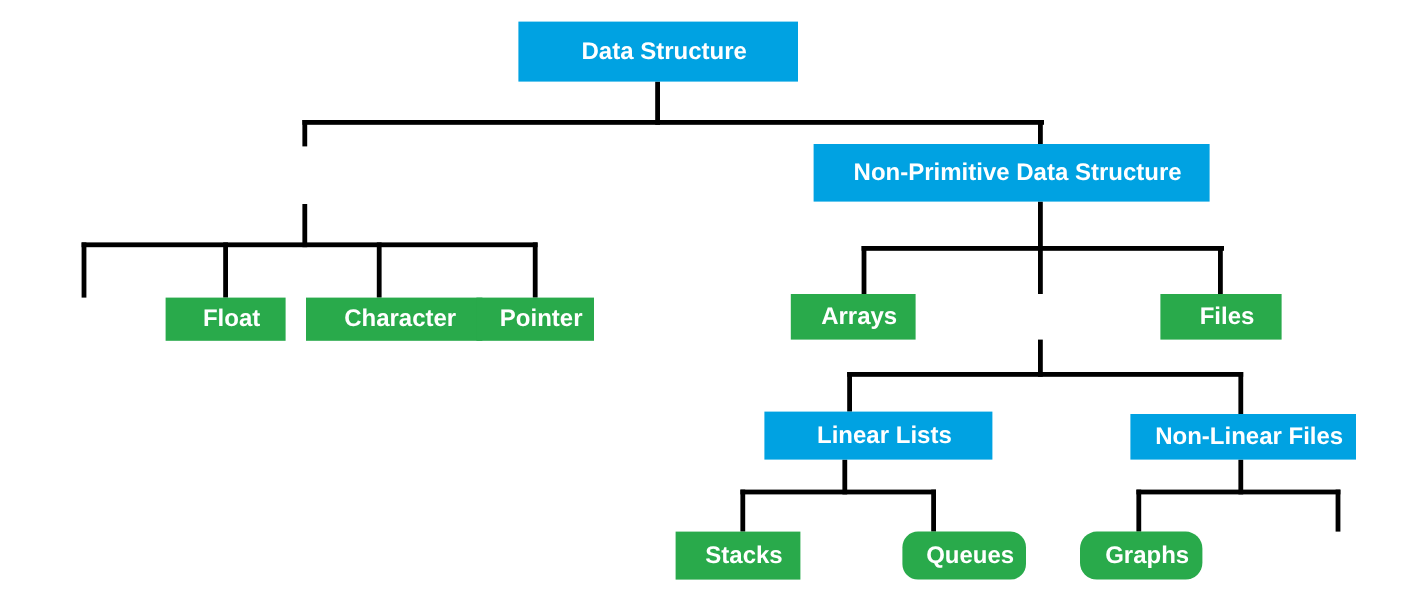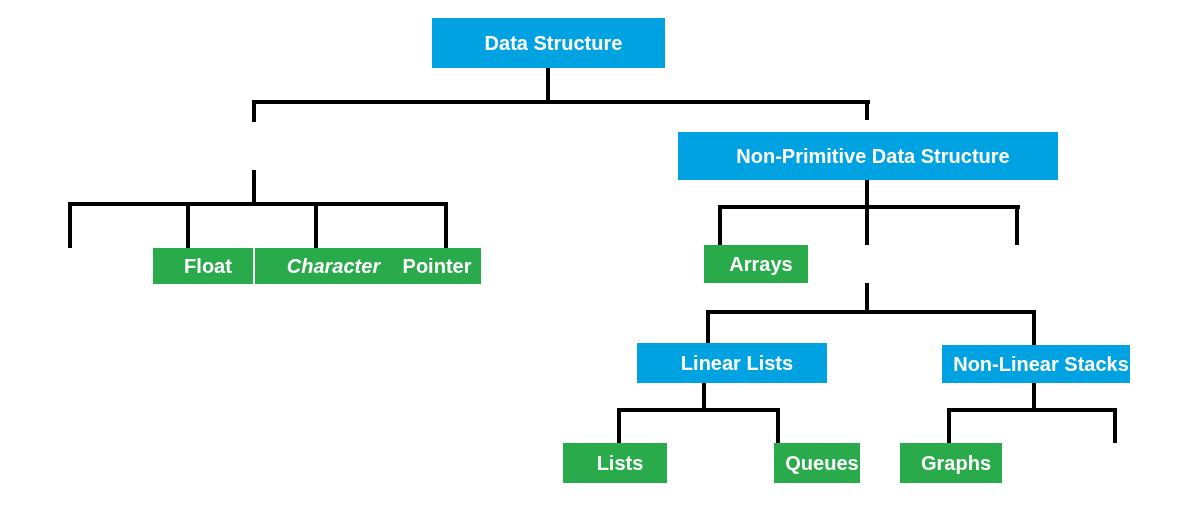--- a/index.html
+++ b/index.html
@@ -33,33 +33,33 @@
   }
   .node.category { background: var(--category-color); }
   .node.leaf     { background: var(--leaf-color); }
   .line { position: absolute; background: var(--connector-color); }
   .line.v { width: 4px; }
   .line.h { height: 4px; }
 
   
   .pos-root            { left: 432px;  top: 18px;  width: 233px; height: 50px; }
   .pos-primitive       { left: 92px;   top: 122px; width: 323px; height: 48px; }
-  .pos-nonprimitive    { left: 678px;  top: 132px; width: 380px; height: 48px; }
+  .pos-nonprimitive    { left: 678px;  top: 120px; width: 330px; height: 48px; }
   .pos-integer         { left: 20px;   top: 248px; width: 100px; height: 36px; }
-  .pos-float           { left: 153px;  top: 248px; width: 100px; height: 36px; }
-  .pos-character       { left: 255px;  top: 248px; width: 147px; height: 36px; font-style: italic; }
-  .pos-pointer         { left: 383px;  top: 248px; width: 98px;  height: 36px; }
-  .pos-arrays          { left: 704px;  top: 245px; width: 104px; height: 38px; }
+  .pos-float           { left: 138px;  top: 248px; width: 100px; height: 36px; }
+  .pos-character       { left: 255px;  top: 248px; width: 147px; height: 36px; }
+  .pos-pointer         { left: 397px;  top: 248px; width: 98px;  height: 36px; }
+  .pos-arrays          { left: 659px;  top: 245px; width: 104px; height: 38px; }
   .pos-lists           { left: 817px;  top: 245px; width: 101px; height: 38px; }
   .pos-files           { left: 967px;  top: 245px; width: 101px; height: 38px; }
   .pos-linearlists     { left: 613px;  top: 343px; width: 190px; height: 40px; margin-left: 24px; }
   .pos-nonlinearlists  { left: 942px;  top: 345px; width: 188px; height: 38px; }
   .pos-stacks          { left: 563px;  top: 443px; width: 104px; height: 40px; }
-  .pos-queues          { left: 774px;  top: 443px; width: 86px; height: 40px; }
-  .pos-graphs          { left: 900px;  top: 443px; width: 102px; height: 40px; }
+  .pos-queues          { left: 752px;  top: 443px; width: 103px; height: 40px; border-radius: 13px; }
+  .pos-graphs          { left: 900px;  top: 443px; width: 102px; height: 40px; border-radius: 14px; }
   .pos-trees           { left: 1068px; top: 443px; width: 102px; height: 40px; }
 </style>
 </head>
 <body>
 
 <div class="canvas">
 
   <div class="line v" style="left:546px; top:68px;  height:36px;"></div>
   <div class="line h" style="left:252px; top:100px; width:618px;"></div>
   <div class="line v" style="left:252px; top:100px; height:22px;"></div>
@@ -93,21 +93,22 @@
   <div class="line v" style="left:1113px;top:408px; height:35px;"></div>
 
   <div class="node category pos-root">Data Structure</div>
   <div class="node category pos-nonprimitive">Non-Primitive Data Structure</div>
 
   <div class="node leaf pos-float">Float</div>
   <div class="node leaf pos-character">Character</div>
   <div class="node leaf pos-pointer">Pointer</div>
 
   <div class="node leaf pos-arrays">Arrays</div>
+  <div class="node leaf pos-files">Files</div>
 
   <div class="node category pos-linearlists">Linear Lists</div>
-  <div class="node category pos-nonlinearlists">Non-Linear Stacks</div>
+  <div class="node category pos-nonlinearlists">Non-Linear Files</div>
 
-  <div class="node leaf pos-stacks">Lists</div>
+  <div class="node leaf pos-stacks">Stacks</div>
   <div class="node leaf pos-queues">Queues</div>
   <div class="node leaf pos-graphs">Graphs</div>
 
 </div>
 
 </body></html>

